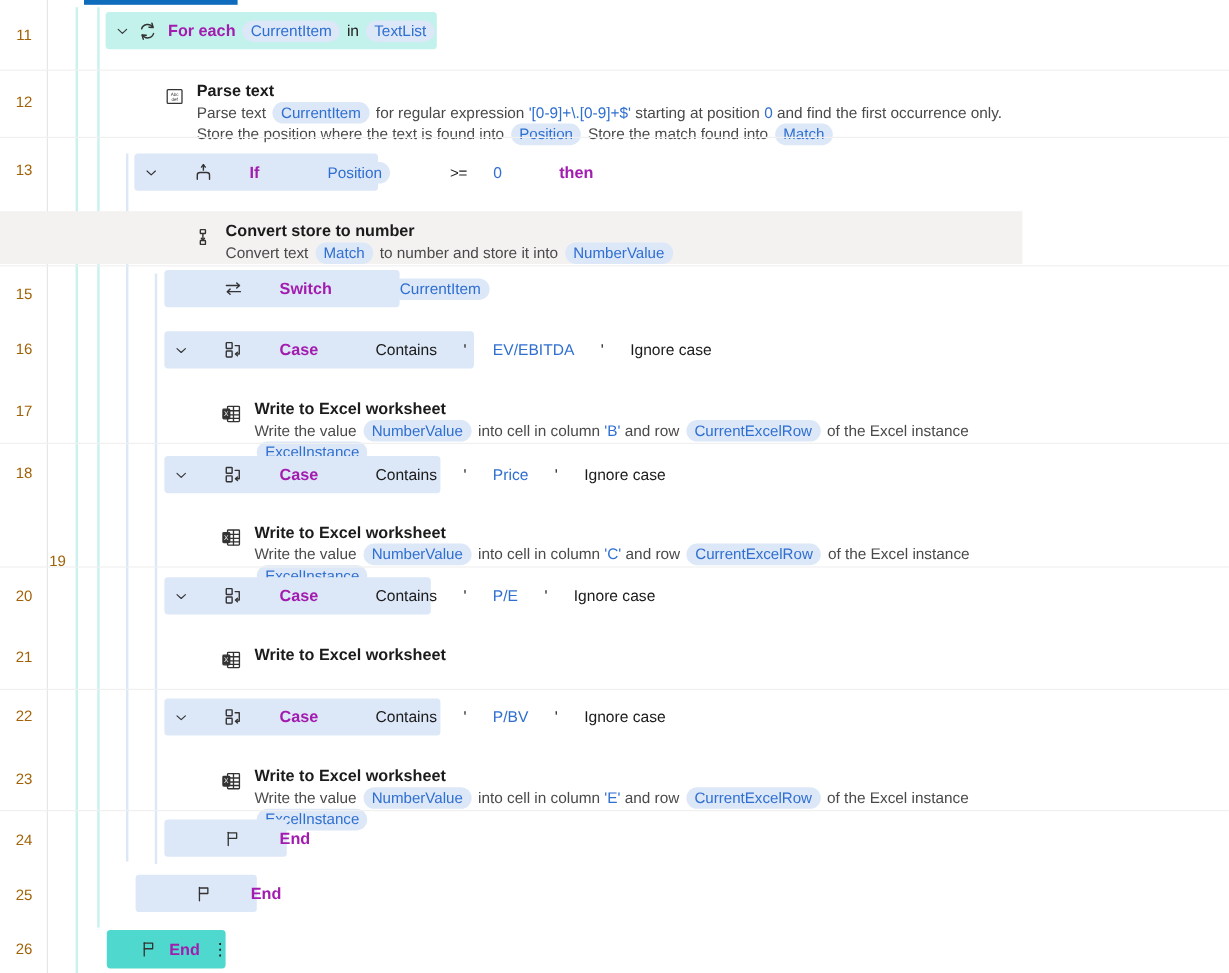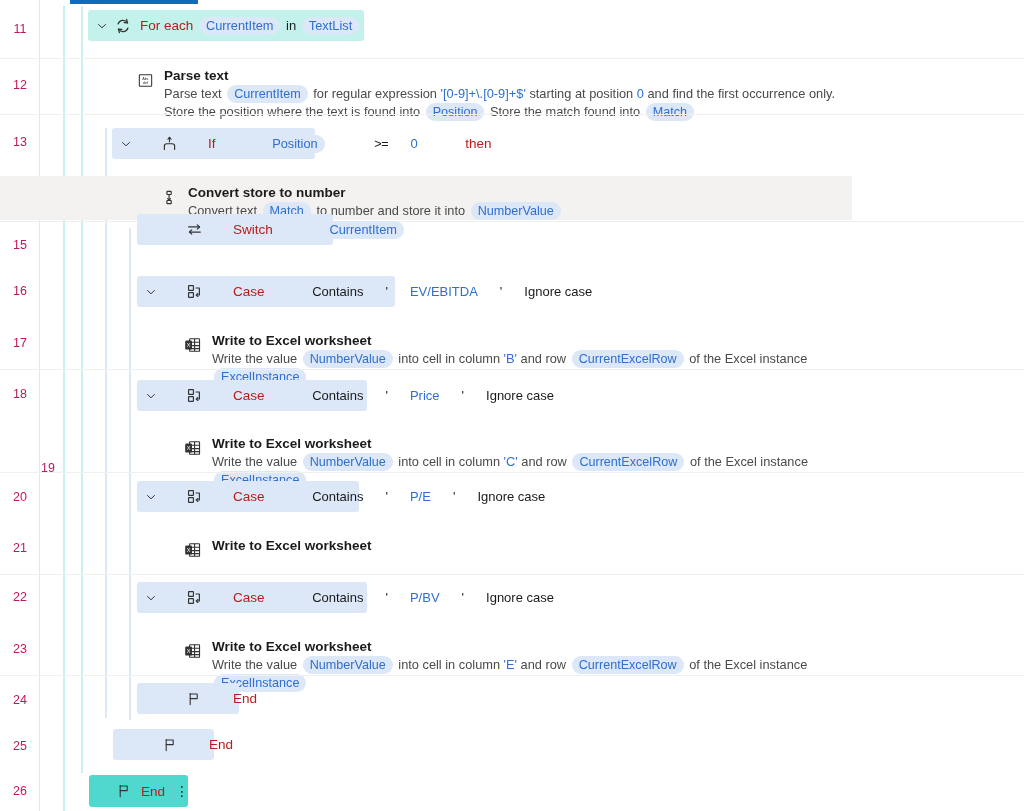--- a/index.html
+++ b/index.html
@@ -21,21 +21,21 @@
   }
 
   
   .gutter{
     position:absolute;left:0;top:0;width:40px;height:811px;
     border-right:1px solid #e6e6e6;background:#fff;
     box-sizing:border-box;
   }
   .gutter-num{
     position:absolute;left:0;width:40px;text-align:center;
-    color:#be185d;font-size:12.5px;line-height:16px;
+    color:#a16207;font-size:12.5px;line-height:16px;
   }
 
   
   .guide{position:absolute;width:2px;}
   .guide.teal{background:#c9f2ee;}
   .guide.blue{background:#dce7f8;}
   .rowsep{position:absolute;left:0;width:1024px;height:1px;background:#f0f0f0;}
 
   
   .action{
@@ -67,21 +67,21 @@
   .ctl.blue{background:#dce7f8;gap:22px;}
   .ctl.sel{background:#4fd8cd;}
   .ctl .chev{
     flex:none;width:16px;height:16px;margin-right:3px;
     display:flex;align-items:center;justify-content:center;color:#333;
   }
   .ctl .ico{
     flex:none;width:20px;height:20px;margin-right:7px;
     display:flex;align-items:center;justify-content:center;
   }
-  .ctl .kw{font-weight:400;font-size:13.5px;color:#b91c1c;}
+  .ctl .kw{font-weight:700;font-size:13.5px;color:#a21caf;}
   .ctl .plain{font-size:13px;color:#1b1b1b;}
   .ctl .dots{
     margin-left:10px;color:#1b1b1b;font-size:14px;line-height:10px;
     letter-spacing:0;
   }
 
   
   .var{
     display:inline-block;background:#dce7f8;color:#2f6fd0;
     border-radius:9px;padding:1px 7px;margin:0 2px;
@@ -167,21 +167,21 @@
           <path d="M7.6 5.4 V10.6"></path>
           <path d="M6.4 9.0 L7.6 10.7 L8.8 9.0"></path>
         </svg>
       </span>
       <div class="body">
         <div class="title">Convert store to number</div>
         <div class="desc">Convert text <span class="var">Match</span> to number and store it into <span class="var">NumberValue</span></div>
       </div>
     </div>
     <div class="rowsep" style="top: 221px;"></div>
-    <div class="ctl blue" style="left: 137px; top: 214px; width: 196px; height: 31px;"><span class="chev"></span><span class="ico">
+    <div class="ctl blue" style="left: 137px; top: 225px; width: 196px; height: 31px;"><span class="chev"></span><span class="ico">
         <svg width="17" height="17" viewBox="0 0 16 16" fill="none" stroke="#333" stroke-width="1.1" stroke-linecap="round" stroke-linejoin="round">
           <path d="M2.5 5.6 H12.6"></path>
           <path d="M10.6 3.6 L12.8 5.6 L10.6 7.6"></path>
           <path d="M13.5 10.4 H3.4"></path>
           <path d="M5.4 8.4 L3.2 10.4 L5.4 12.4"></path>
         </svg>
       </span><span class="kw">Switch</span>&nbsp;<span class="var">CurrentItem</span></div>
     <div class="ctl blue" style="left: 137px; top: 276px; width: 258px; height: 31px;"><span class="chev">
         <svg width="14" height="14" viewBox="0 0 16 16" fill="none" stroke="#333" stroke-width="1.1" stroke-linecap="round" stroke-linejoin="round">
           <path d="M4 6.3 L8 10 L12 6.3"></path>

